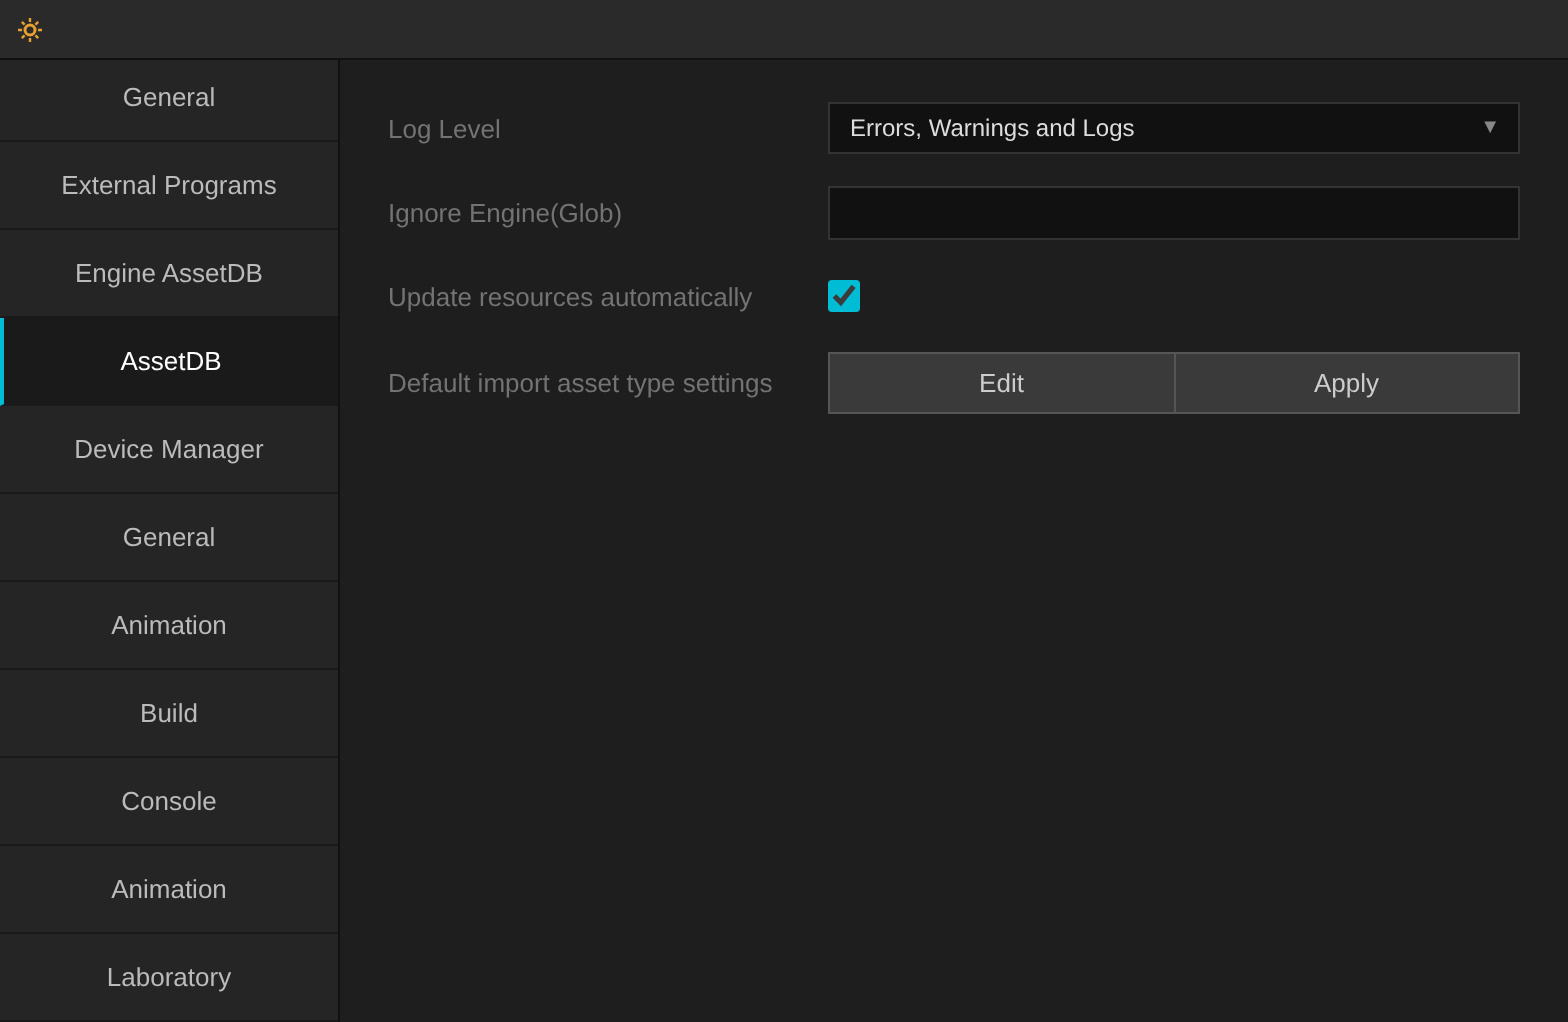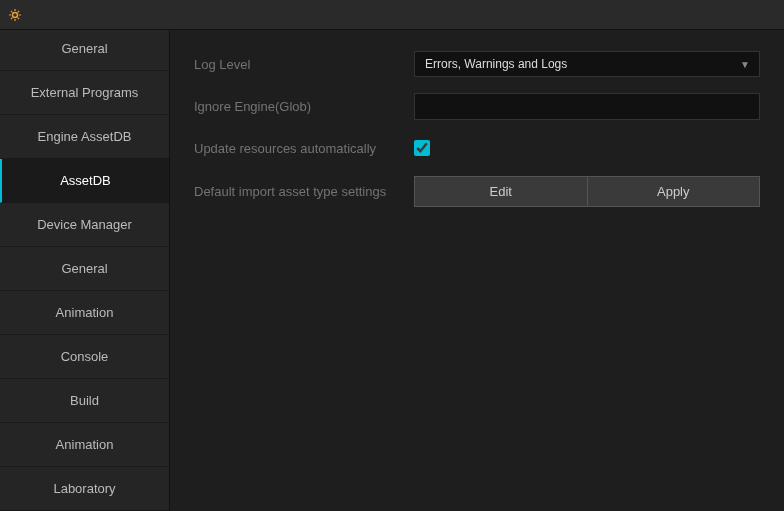--- a/index.html
+++ b/index.html
@@ -186,22 +186,22 @@
 
   <div class="sidebar">
 
   <div class="sidebar-item">General</div>
       <div class="sidebar-item">External Programs</div>
       <div class="sidebar-item">Engine AssetDB</div>
       <div class="sidebar-item active">AssetDB</div>
       <div class="sidebar-item">Device Manager</div>
       <div class="sidebar-item">General</div>
       <div class="sidebar-item">Animation</div>
+      <div class="sidebar-item">Build</div>
       <div class="sidebar-item">Console</div>
-      <div class="sidebar-item">Build</div>
       <div class="sidebar-item">Animation</div>
       <div class="sidebar-item">Laboratory</div>
     </div>
 
   <div class="content">
     <div class="settings-table">
 
     <div class="settings-row">
           <div class="settings-label">Log Level</div>
           <div class="settings-control">

